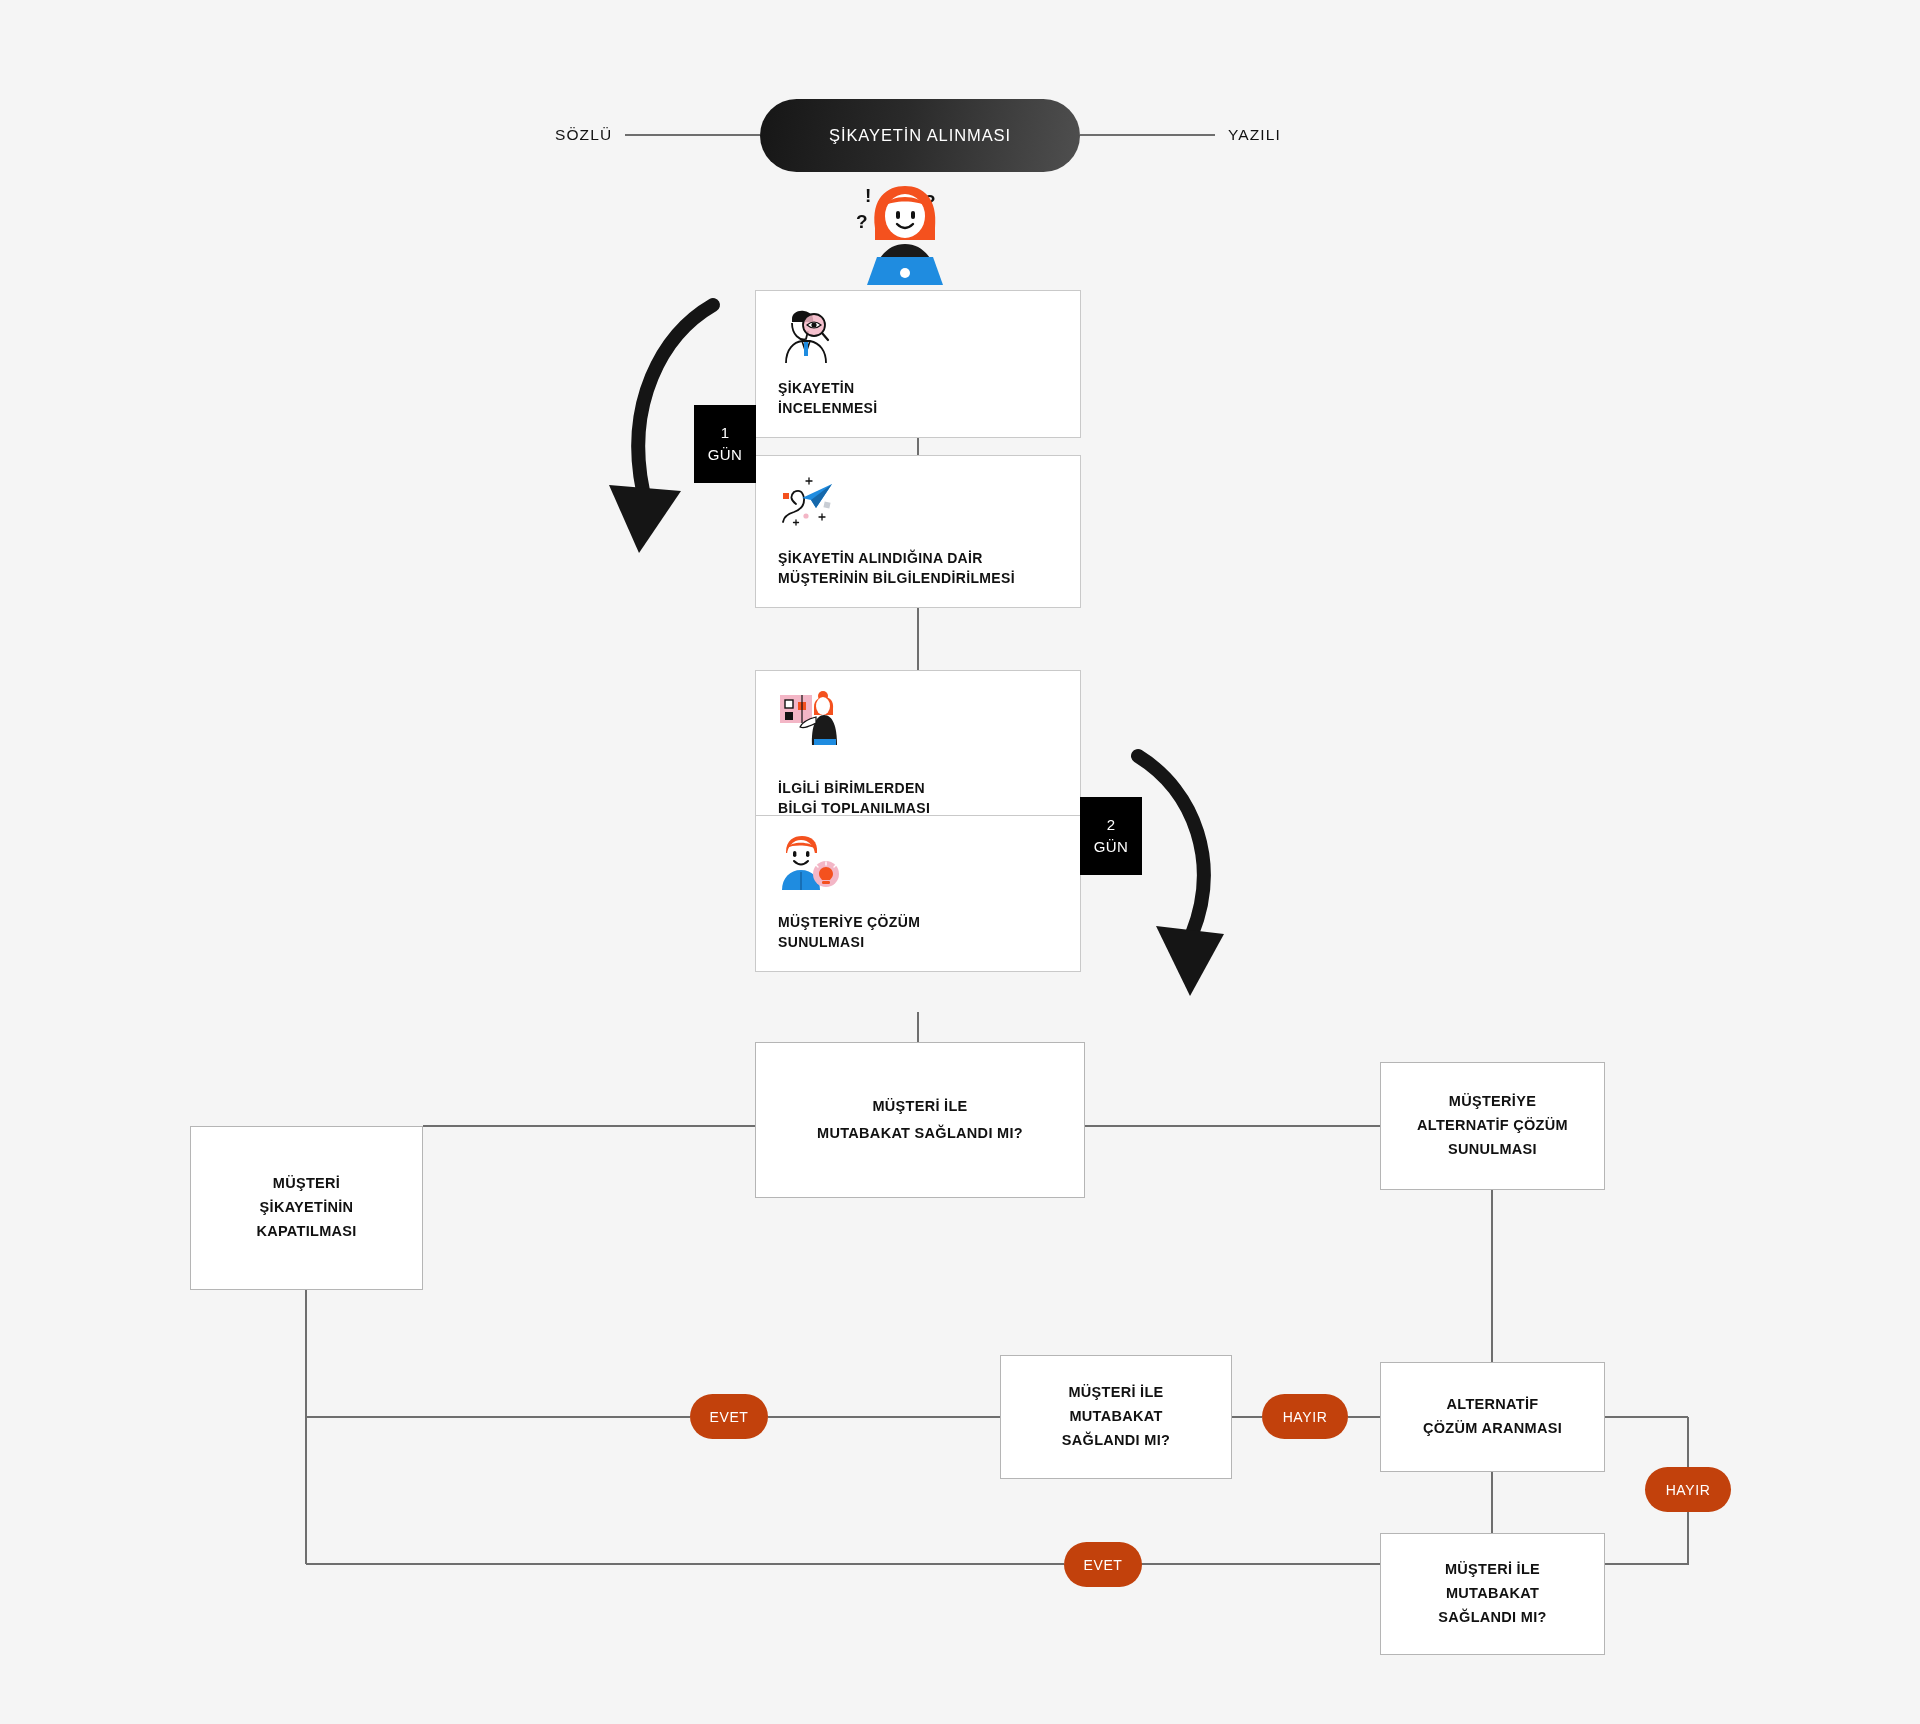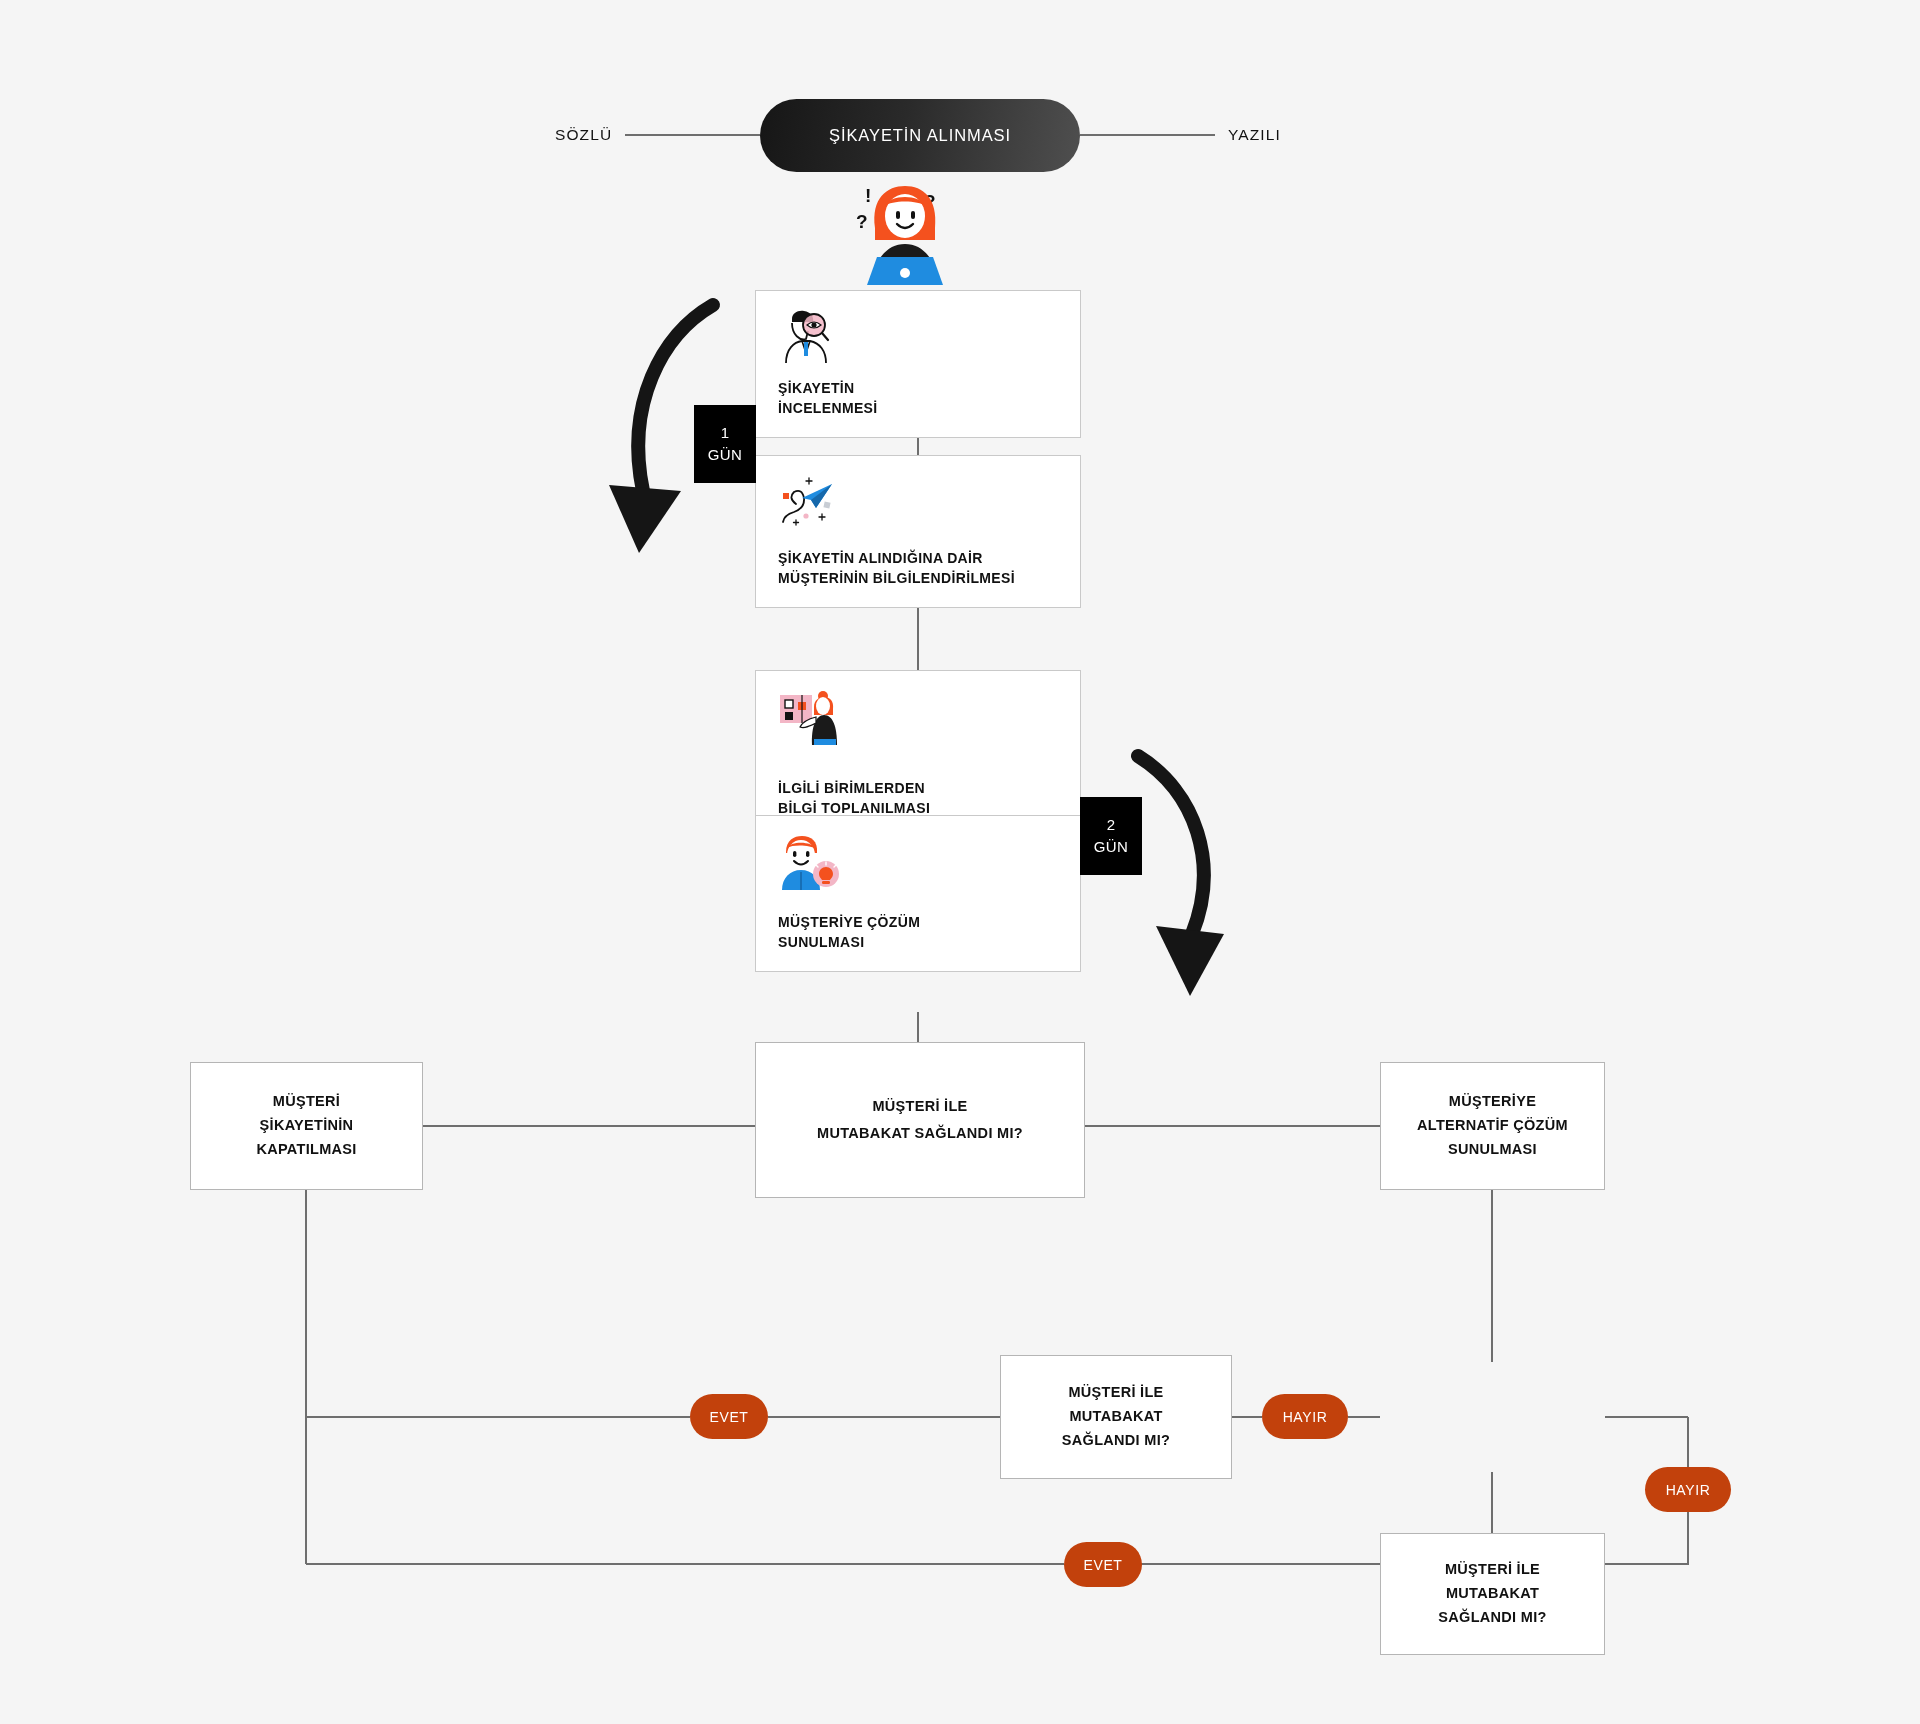--- a/index.html
+++ b/index.html
@@ -302,35 +302,37 @@
   <div class="day-badge" style="left:694px; top:405px; width:62px; height:78px;">
     <span>1</span>
     <span>GÜN</span>
   </div>
 
   <div class="day-badge" style="left:1080px; top:797px; width:62px; height:78px;">
     <span>2</span>
     <span>GÜN</span>
   </div>
 
-  <div class="node-box" style="left:190px; top:1062px; width:233px; height:128px;">MÜŞTERİ
+  <div class="node-box" style="left:190px; top:1126px; width:233px; height:164px;">MÜŞTERİ
 ŞİKAYETİNİN
 KAPATILMASI</div>
 
   <div class="node-box" style="left:755px; top:1042px; width:330px; height:156px; line-height:1.85;">MÜŞTERİ İLE
 MUTABAKAT SAĞLANDI MI?</div>
 
   <div class="node-box" style="left:1380px; top:1062px; width:225px; height:128px;">MÜŞTERİYE
 ALTERNATİF ÇÖZÜM
 SUNULMASI</div>
 
   <div class="node-box" style="left:1000px; top:1355px; width:232px; height:124px;">MÜŞTERİ İLE
 MUTABAKAT
 SAĞLANDI MI?</div>
 
+  <div class="node-box" style="left:1380px; top:1362px; width:225px; height:110px;">ALTERNATİF
+ÇÖZÜM ARANMASI</div>
 
   <div class="node-box" style="left:1380px; top:1533px; width:225px; height:122px;">MÜŞTERİ İLE
 MUTABAKAT
 SAĞLANDI MI?</div>
 
   <div class="chip" style="left:690px; top:1394px; width:78px; height:45px;">EVET</div>
 
   <div class="chip" style="left:1262px; top:1394px; width:86px; height:45px;">HAYIR</div>
 
   <div class="chip" style="left:1064px; top:1542px; width:78px; height:45px;">EVET</div>

